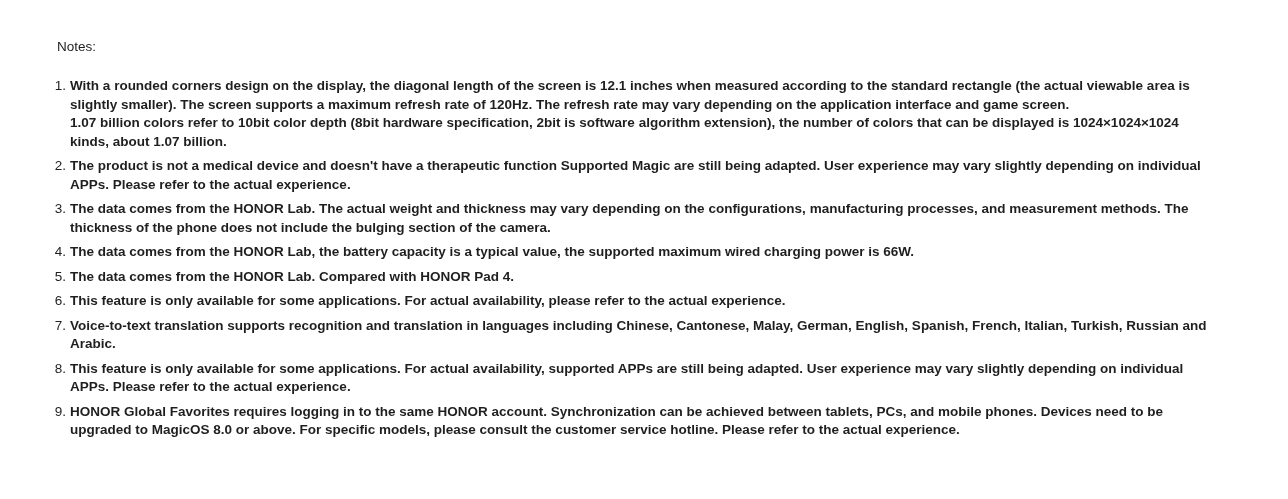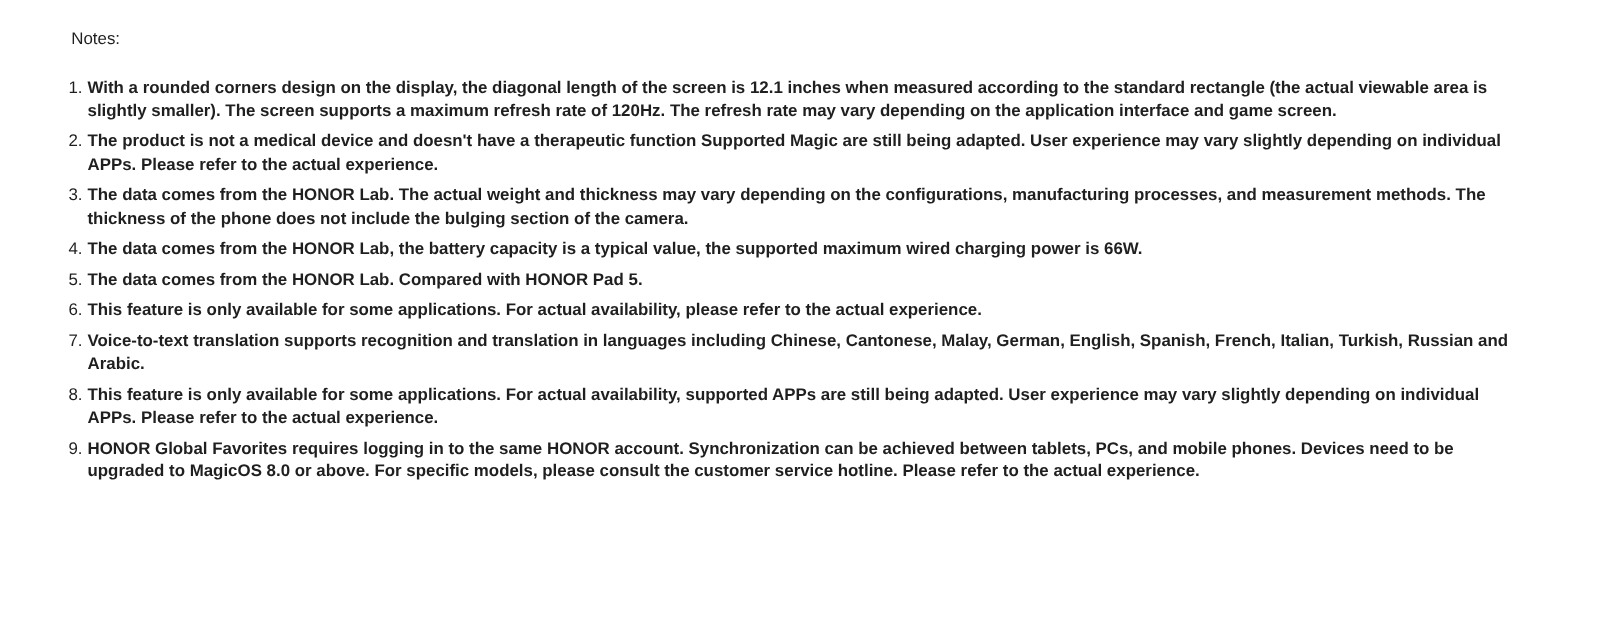--- a/index.html
+++ b/index.html
@@ -6,21 +6,21 @@
   html, body { margin: 0; padding: 0; }
   body {
     width: 1288px;
     height: 499px;
     background: #ffffff;
     font-family: "Liberation Sans", "DejaVu Sans", sans-serif;
     color: #1f1f1f;
     overflow: hidden;
   }
   .page {
-    padding: 22px 72px 0 42px;
+    padding: 38px 72px 0 42px;
   }
   .notes-heading {
     font-size: 13.5px;
     font-weight: 400;
     line-height: 18px;
     margin: 0 0 21px 15px;
     color: #1f1f1f;
   }
   .notes-list {
     margin: 0;
@@ -54,20 +54,21 @@
 <div class="page">
 
   <h1 class="notes-heading">Notes:</h1>
 
   <div class="notes-list">
 
     <div class="note-item">
       <span class="note-num">1.</span>
       <div class="note-text">
         <p>With a rounded corners design on the display, the diagonal length of the screen is 12.1 inches when measured according to the standard rectangle (the actual viewable area is slightly smaller). The screen supports a maximum refresh rate of 120Hz. The refresh rate may vary depending on the application interface and game screen.</p>
+        <p>1.07 billion colors refer to 10bit color depth (8bit hardware specification, 2bit is software algorithm extension), the number of colors that can be displayed is 1024×1024×1024 kinds, about 1.07 billion.</p>
       </div>
     </div>
 
     <div class="note-item">
       <span class="note-num">2.</span>
       <div class="note-text">
         <p>The product is not a medical device and doesn't have a therapeutic function Supported Magic are still being adapted. User experience may vary slightly depending on individual APPs. Please refer to the actual experience.</p>
       </div>
     </div>
 
@@ -81,21 +82,21 @@
     <div class="note-item">
       <span class="note-num">4.</span>
       <div class="note-text">
         <p>The data comes from the HONOR Lab, the battery capacity is a typical value, the supported maximum wired charging power is 66W.</p>
       </div>
     </div>
 
     <div class="note-item">
       <span class="note-num">5.</span>
       <div class="note-text">
-        <p>The data comes from the HONOR Lab. Compared with HONOR Pad 5.</p>
+        <p>The data comes from the HONOR Lab. Compared with HONOR Pad 4.</p>
       </div>
     </div>
 
     <div class="note-item">
       <span class="note-num">6.</span>
       <div class="note-text">
         <p>This feature is only available for some applications. For actual availability, please refer to the actual experience.</p>
       </div>
     </div>
 

